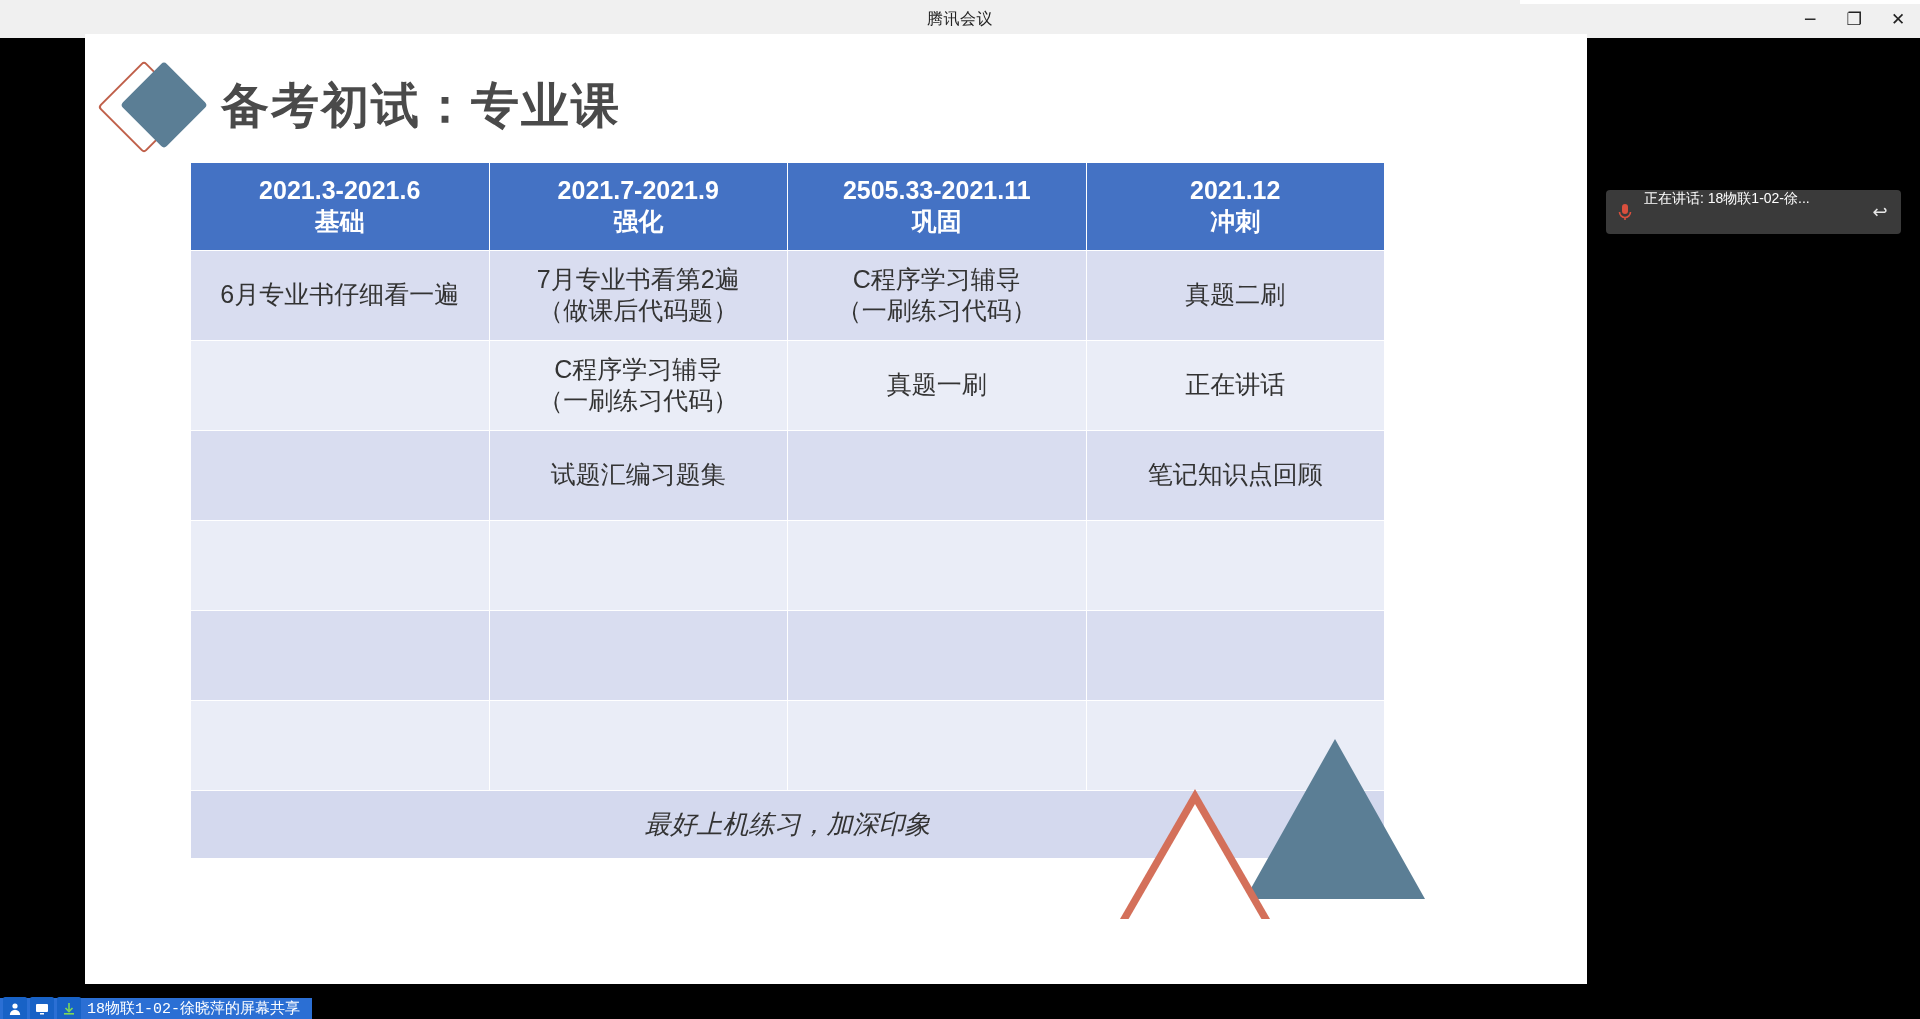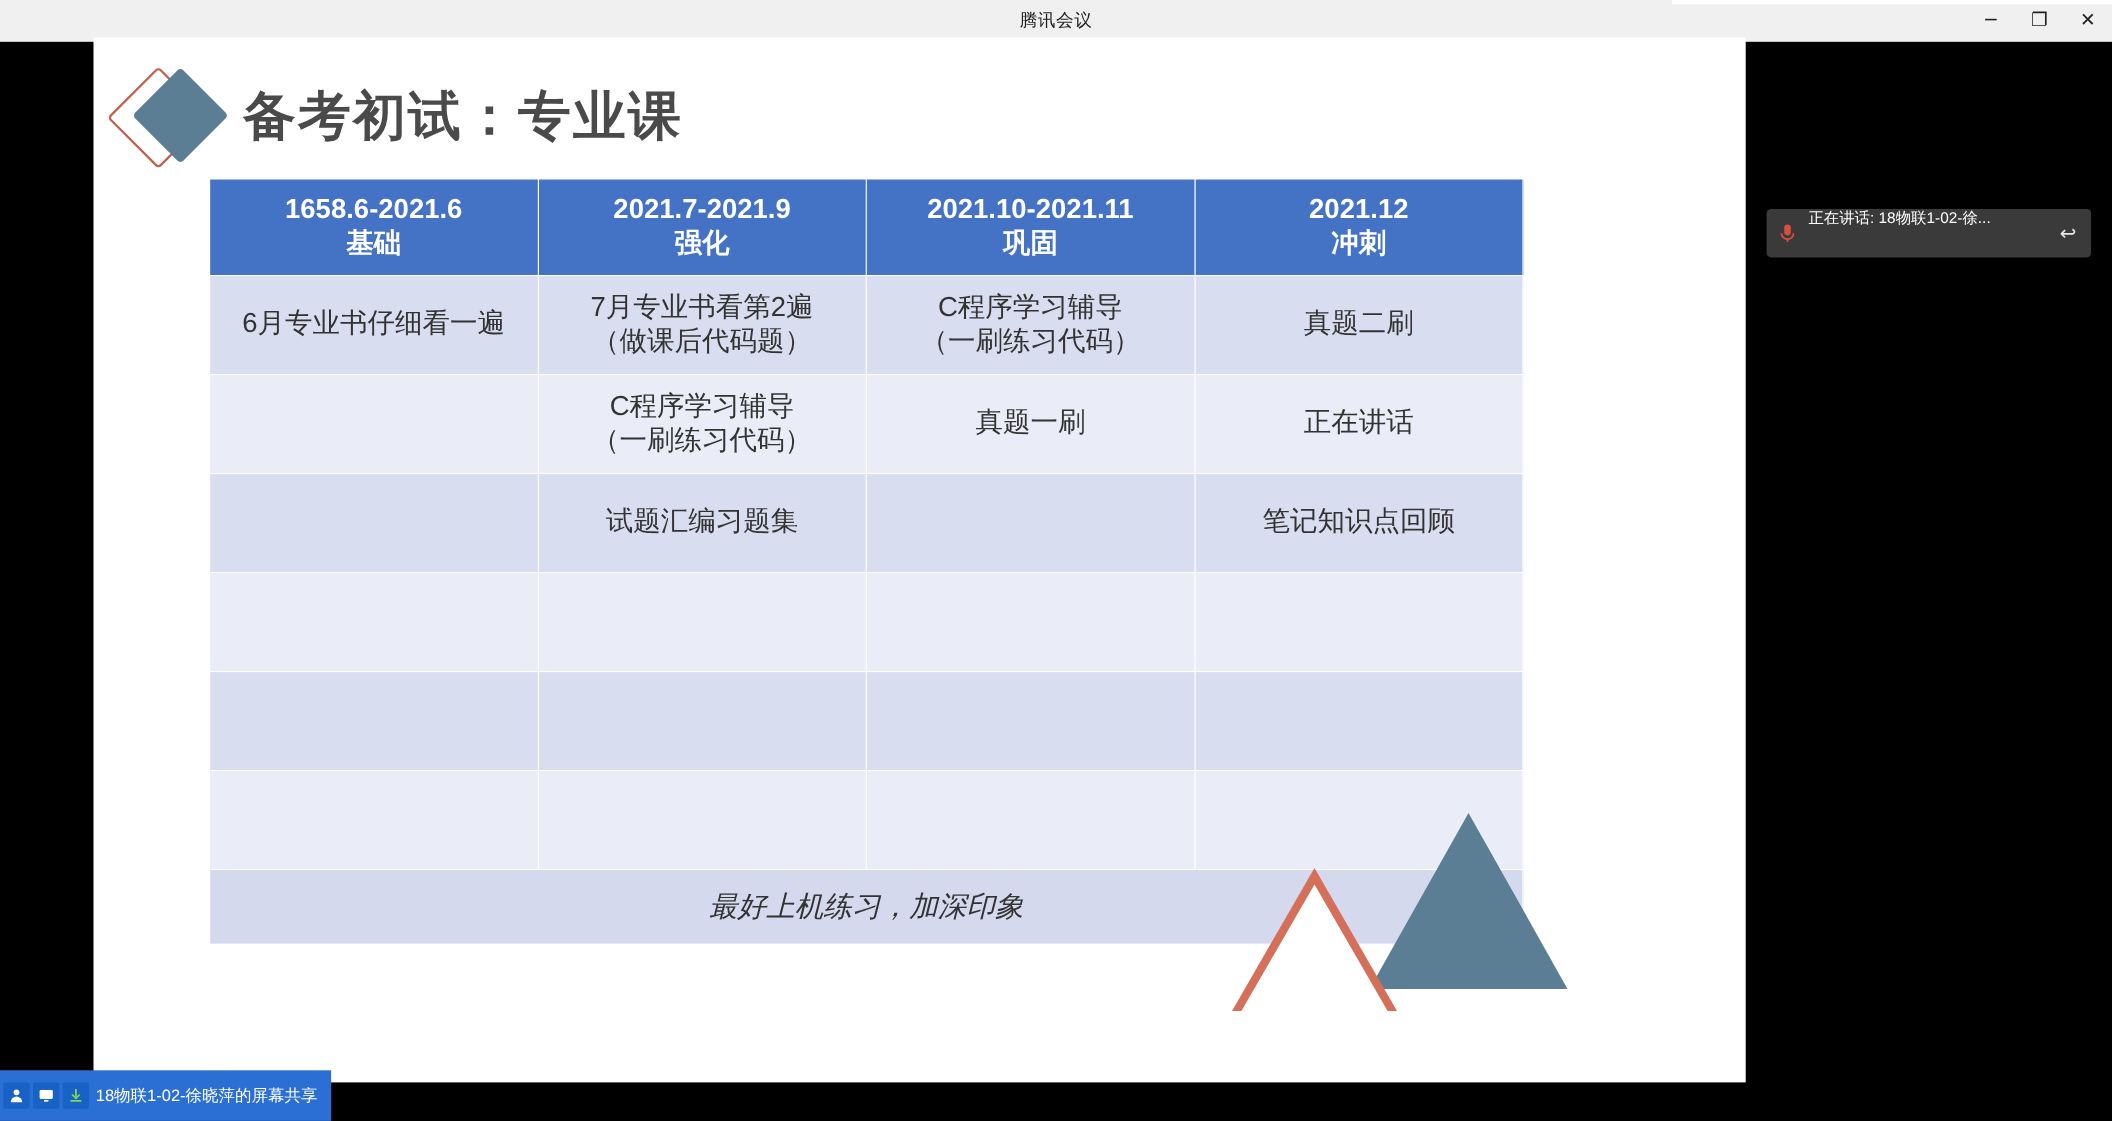--- a/index.html
+++ b/index.html
@@ -208,25 +208,26 @@
     justify-content: center;
     font-size: 18px;
     color: #e6e6e6;
   }
 
   
   .share-bar {
     position: absolute;
     left: 0;
     bottom: 0;
-    height: 46px;
+    height: 21px;
     display: flex;
     align-items: center;
     background: #2b6fd4;
     padding-right: 8px;
+    font-family: Liberation Mono, monospace;
   }
   .share-icon-box {
     width: 24px; height: 24px;
     margin-left: 3px;
     display: flex;
     align-items: center;
     justify-content: center;
     background: #1862c6;
     border-radius: 2px;
   }
@@ -262,29 +263,29 @@
         <div class="d-solid"></div>
       </div>
       <div class="slide-title">备考初试：专业课</div>
     </div>
 
     <div class="table-wrap">
       <table class="plan">
         <thead>
           <tr>
             <th>
-              <div>1658.6-2021.6</div>
+              <div>2021.3-2021.6</div>
               <div>基础</div>
             </th>
             <th>
               <div>2021.7-2021.9</div>
               <div>强化</div>
             </th>
             <th>
-              <div>2021.10-2021.11</div>
+              <div>2505.33-2021.11</div>
               <div>巩固</div>
             </th>
             <th>
               <div>2021.12</div>
               <div>冲刺</div>
             </th>
           </tr>
         </thead>
         <tbody>
           <tr class="band-a">

